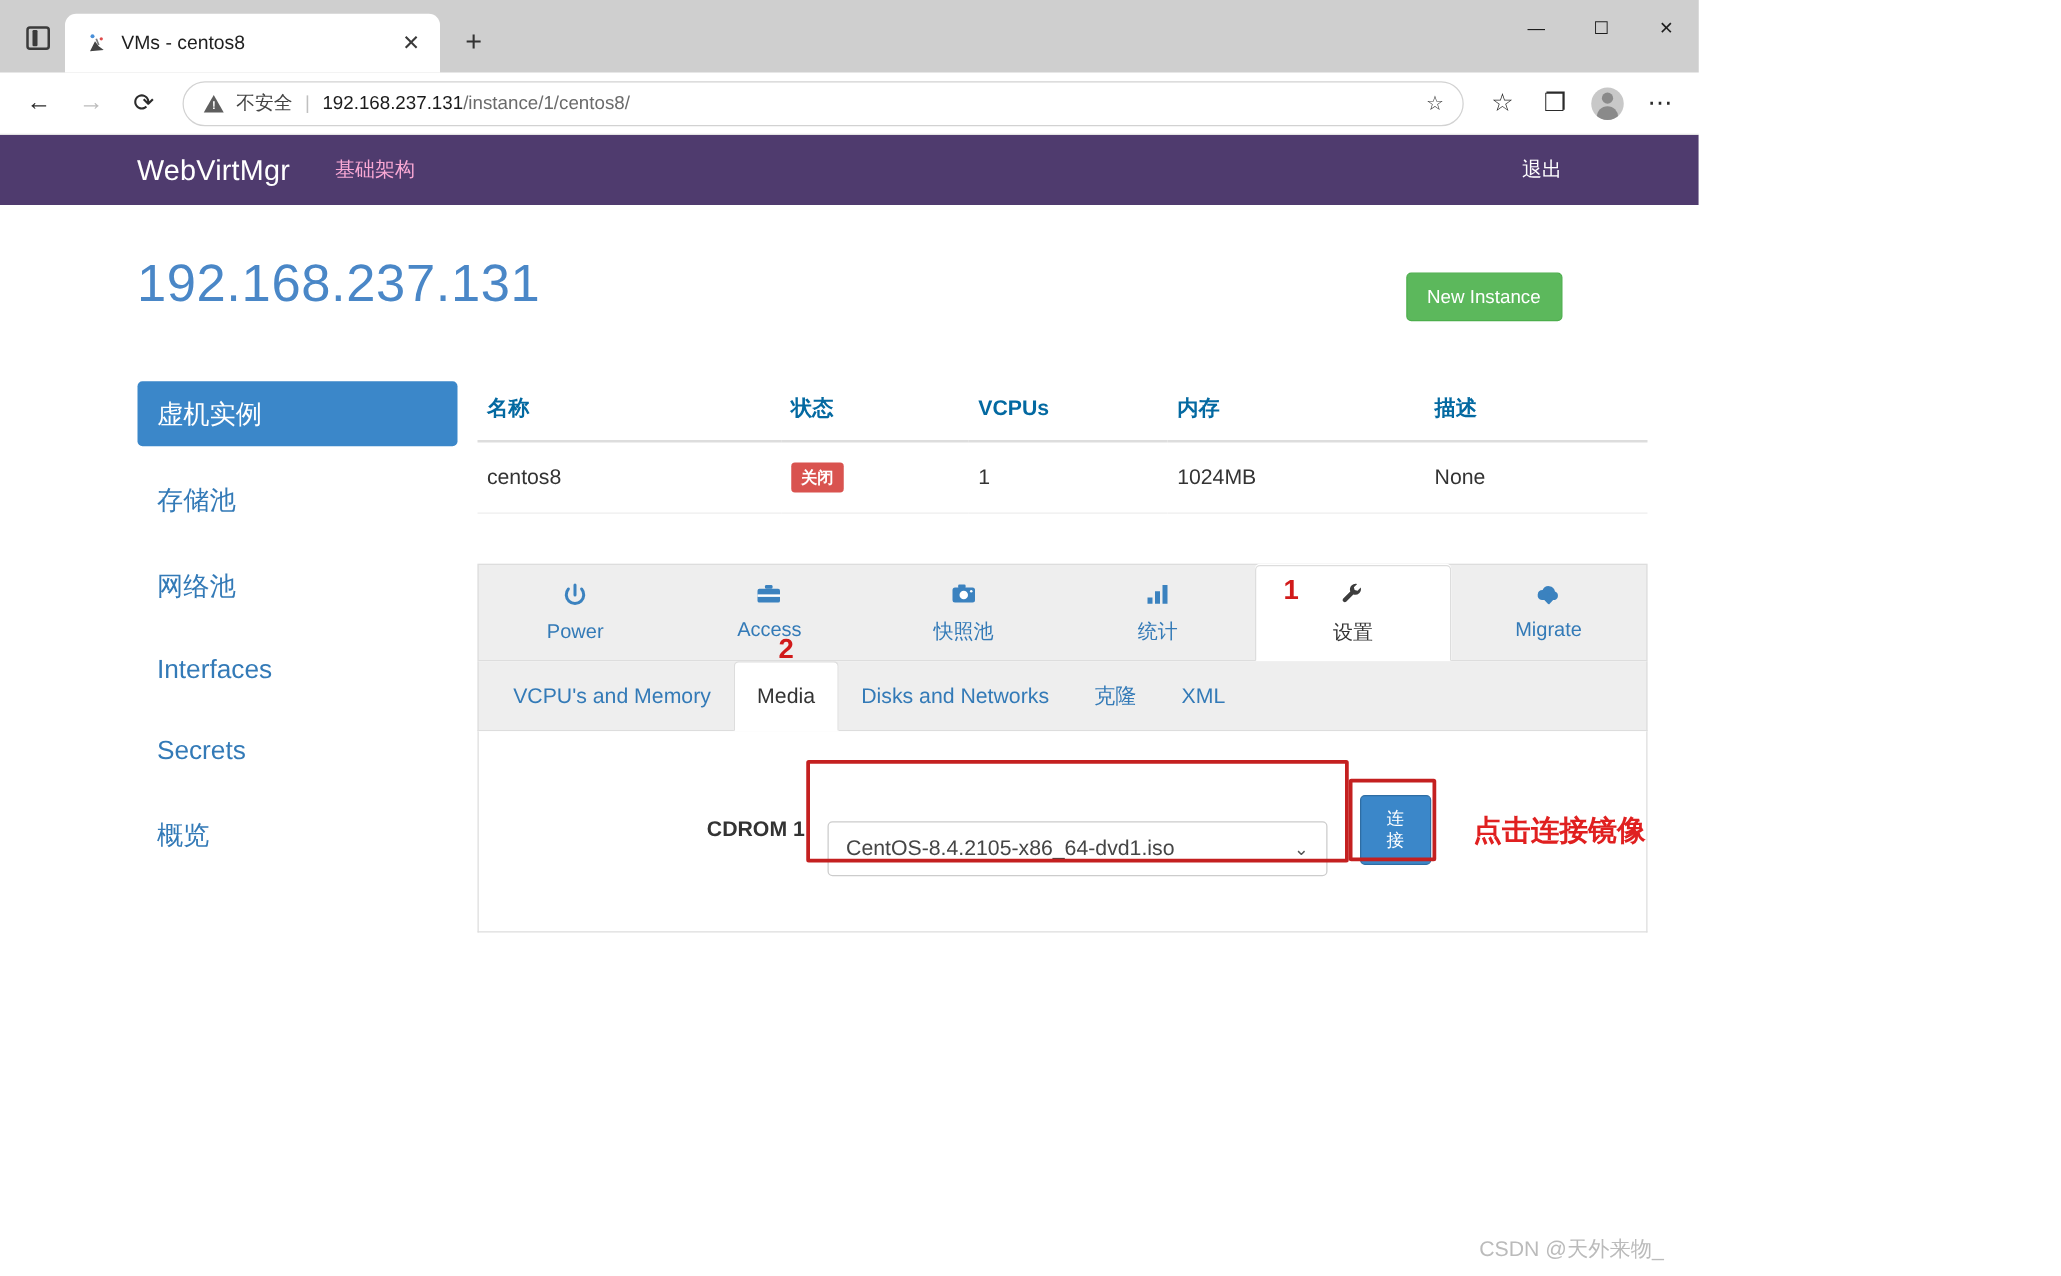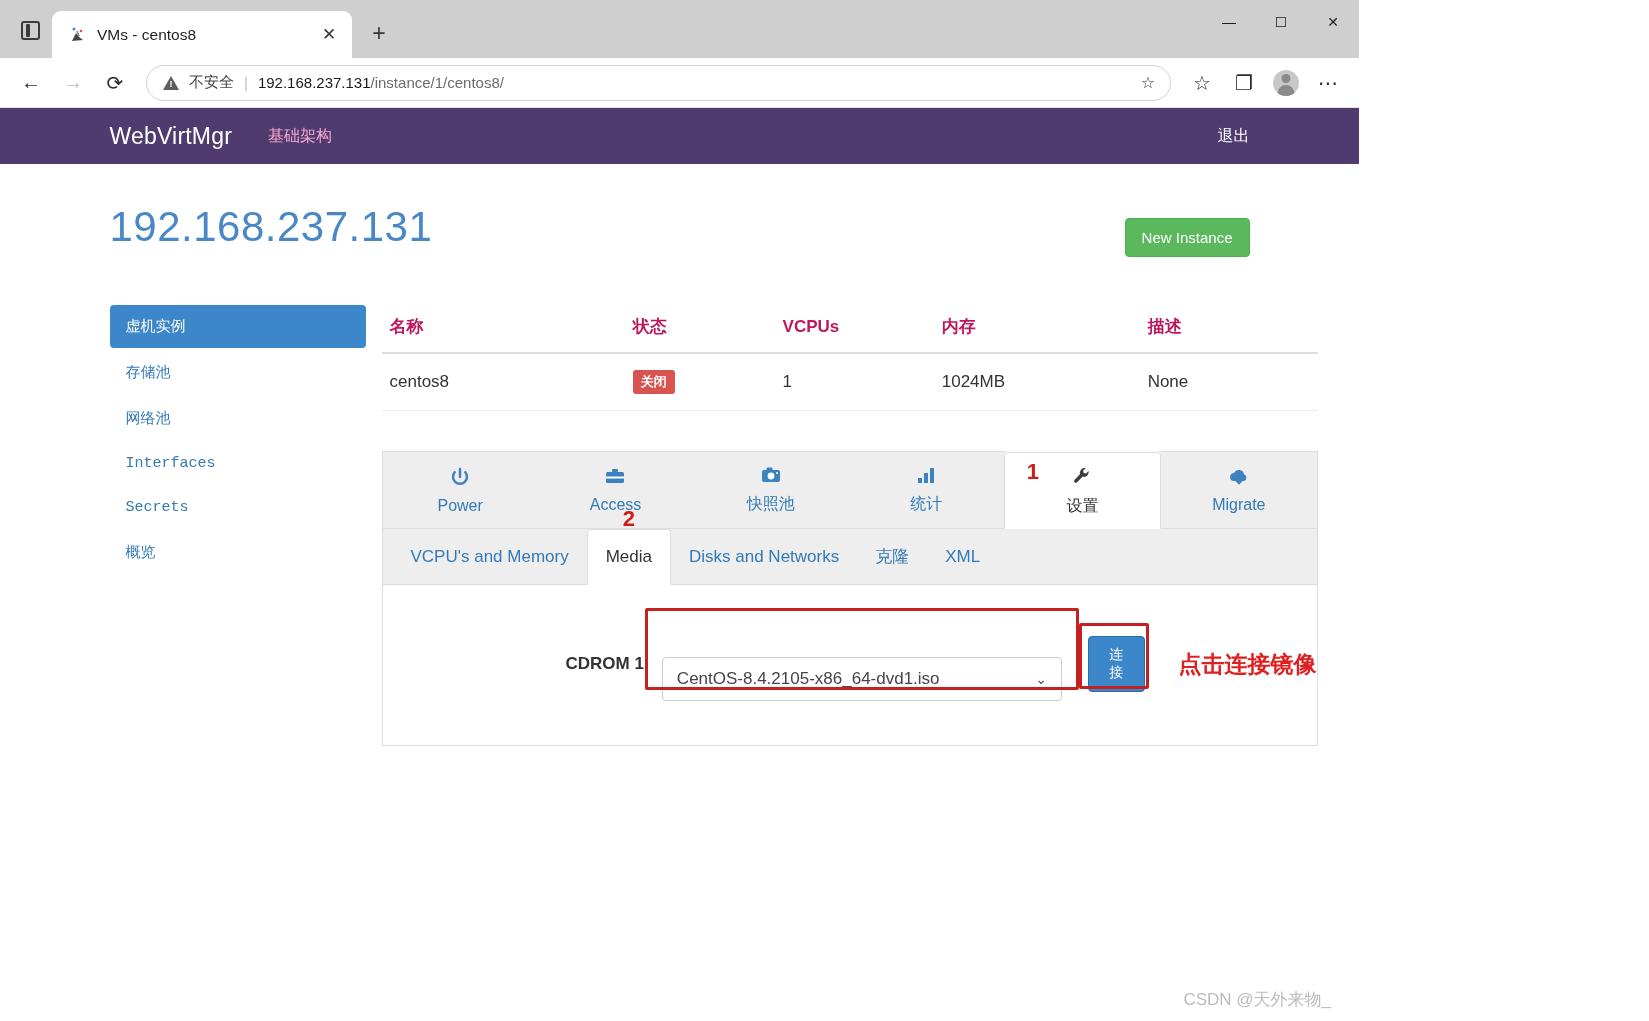--- a/index.html
+++ b/index.html
@@ -114,29 +114,29 @@
   }
   .btn-new {
     margin-left: auto; margin-top: 12px;
     background: #5cb85c; border: 1px solid #4cae4c; color: #fff;
     font-size: 15px; padding: 10px 16px; border-radius: 4px;
   }
 
   .row { display: flex; margin-top: 48px; gap: 0; }
   .sidebar { width: 272px; flex: 0 0 272px; padding-right: 16px; }
   .side-item {
-    padding: 12px 16px; font-size: 15px; color: #337ab7; border-radius: 4px; margin-bottom: 3px; font-family: Liberation Mono, monospace;
+    padding: 12px 16px; font-size: 21px; color: #337ab7; border-radius: 4px; margin-bottom: 17px;
   }
   .side-item.active { background: #3b87c9; color: #ffffff; }
 
   .content { flex: 1; }
 
   table.vmtable { width: 100%; border-collapse: collapse; }
   table.vmtable th {
-    text-align: left; font-size: 17px; color: #be185d; font-weight: bold;
+    text-align: left; font-size: 17px; color: #0369a1; font-weight: bold;
     padding: 10px 8px 14px 8px; border-bottom: 2px solid #dddddd;
   }
   table.vmtable td {
     font-size: 17px; color: #333; padding: 16px 8px; border-bottom: 1px solid #eeeeee;
   }
   .badge-off {
     display: inline-block; background: #d9534f; color: #fff; font-size: 13px;
     padding: 3px 8px; border-radius: 3px; font-weight: bold;
   }
 

